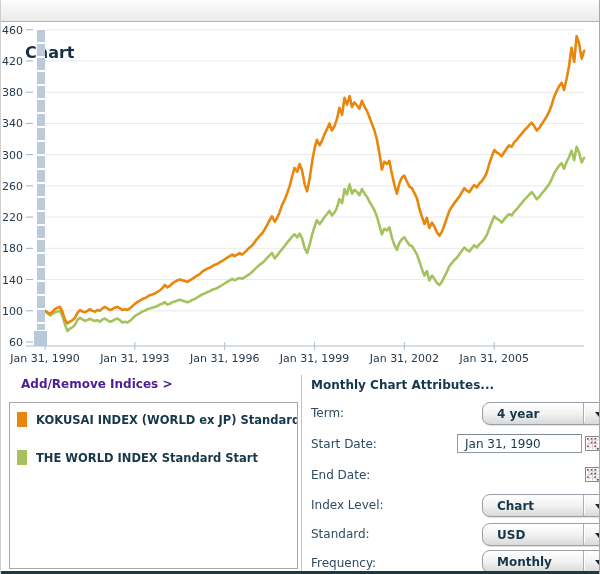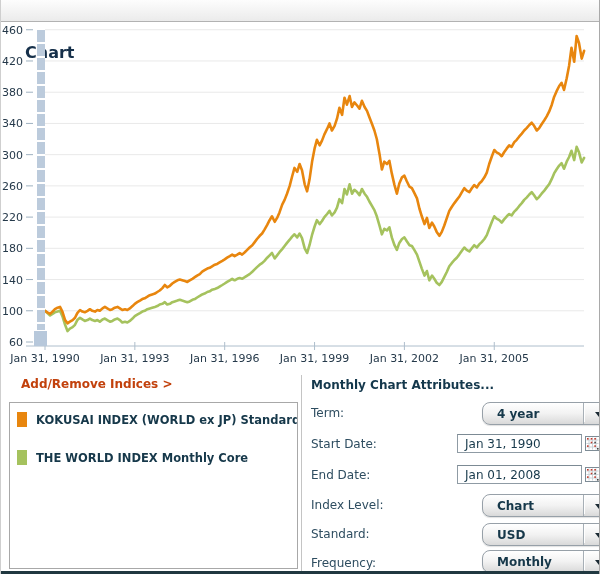--- a/index.html
+++ b/index.html
@@ -10,21 +10,21 @@
   .hdr{position:absolute;left:0;top:0;right:0;height:21px;
     background:linear-gradient(to bottom,#fdfdfd,#ebebeb);
     border-bottom:1px solid #b2b2b2;}
   .hdr-title{position:absolute;left:24px;top:4px;font-size:16px;font-weight:bold;color:#16304a;margin-top:39px;}
   
   #chart-svg{position:absolute;left:0;top:22px;width:600px;height:353px;}
   .y-slider-track{position:absolute;left:36px;top:30px;width:8px;height:300px;
     background:repeating-linear-gradient(to bottom,#bccbdc 0px,#bccbdc 12px,#ffffff 12px,#ffffff 14px);}
   .y-slider-handle{position:absolute;left:33px;top:331px;width:13px;height:15px;background:#b7c8db;}
   
-  .add-remove{position:absolute;left:20px;top:377px;font-size:12px;font-weight:bold;color:#c2410c;cursor:pointer;}
+  .add-remove{position:absolute;left:20px;top:377px;font-size:12px;font-weight:bold;color:#4c1d95;cursor:pointer;}
   .legend-box{position:absolute;left:8px;top:402px;width:289px;height:167px;
     border:1px solid #a8a8a8;background:#fff;box-sizing:border-box;overflow:hidden;}
   .legend-item{position:relative;height:30px;margin-top:8px;white-space:nowrap;overflow:hidden;}
   .legend-swatch{position:absolute;left:7px;top:1px;width:10px;height:15px;}
   .legend-label{position:absolute;left:26px;top:2px;font-size:11.5px;font-weight:bold;color:#16384a;}
   .panel-divider{position:absolute;left:300px;top:375px;width:1px;height:196px;background:#c4c4c4;}
   .attr-heading{position:absolute;left:310px;top:378px;font-size:12px;font-weight:bold;color:#14384c;}
   .field-label{position:absolute;left:310px;font-size:12px;color:#2e4d60;text-align:right;}
   
   .dropdown{position:absolute;left:481px;width:131px;height:23px;box-sizing:border-box;
@@ -108,21 +108,21 @@
 
   <div class="add-remove">Add/Remove Indices &gt;</div>
 
   <div class="legend-box">
     <div class="legend-item">
       <span class="legend-swatch" style="background-color: rgb(232, 134, 14);"></span>
       <span class="legend-label">KOKUSAI INDEX (WORLD ex JP) Standard Co</span>
     </div>
     <div class="legend-item">
       <span class="legend-swatch" style="background-color: rgb(165, 194, 94);"></span>
-      <span class="legend-label">THE WORLD INDEX Monthly Core</span>
+      <span class="legend-label">THE WORLD INDEX Standard Start</span>
     </div>
   </div>
 
   <div class="panel-divider"></div>
 
   <div class="attr-heading">Monthly Chart Attributes...</div>
 
   <span class="field-label" style="top:406px">Term:</span>
   <div class="dropdown" style="top:402px">
     <span class="dd-value">4 year</span>
@@ -140,21 +140,20 @@
       <rect x="5.7" y="2" width="1.6" height="1.6" fill="#c0392b"></rect>
       <rect x="9.3" y="2" width="1.6" height="1.6" fill="#c0392b"></rect>
     <rect x="5.7" y="5.7" width="1.6" height="1.6" fill="#c0392b"></rect>
       <rect x="9.3" y="5.7" width="1.6" height="1.6" fill="#444"></rect>
     <rect x="2" y="9.3" width="1.6" height="1.6" fill="#c0392b"></rect>
       <rect x="9.3" y="9.3" width="1.6" height="1.6" fill="#c0392b"></rect>
       <rect x="12" y="12" width="1.6" height="1.6" fill="#444"></rect>
   </svg>
 
   <span class="field-label" style="top:468px">End Date:</span>
-  <div class="date-input" style="top:465px">Jan 01, 2008</div>
   <svg class="cal-btn" style="top:467px" viewBox="0 0 15 15">
     <rect x="0.5" y="0.5" width="14" height="14" fill="#ffffff" stroke="#7e8c96"></rect>
     <path d="M4 1.5v12 M7.5 1.5v12 M11 1.5v12 M1.5 4h12 M1.5 7.5h12 M1.5 11h12" stroke="#ccd3d8" stroke-width="1" fill="none"></path>
     <rect x="2" y="2" width="1.6" height="1.6" fill="#c0392b"></rect>
       <rect x="5.7" y="2" width="1.6" height="1.6" fill="#c0392b"></rect>
       <rect x="9.3" y="2" width="1.6" height="1.6" fill="#c0392b"></rect>
     <rect x="5.7" y="5.7" width="1.6" height="1.6" fill="#c0392b"></rect>
       <rect x="9.3" y="5.7" width="1.6" height="1.6" fill="#444"></rect>
     <rect x="2" y="9.3" width="1.6" height="1.6" fill="#c0392b"></rect>
       <rect x="9.3" y="9.3" width="1.6" height="1.6" fill="#c0392b"></rect>

